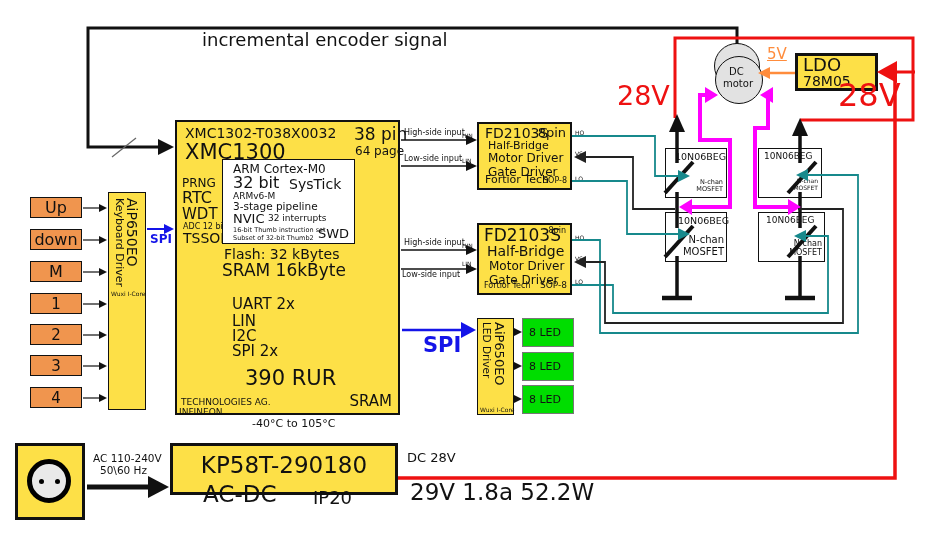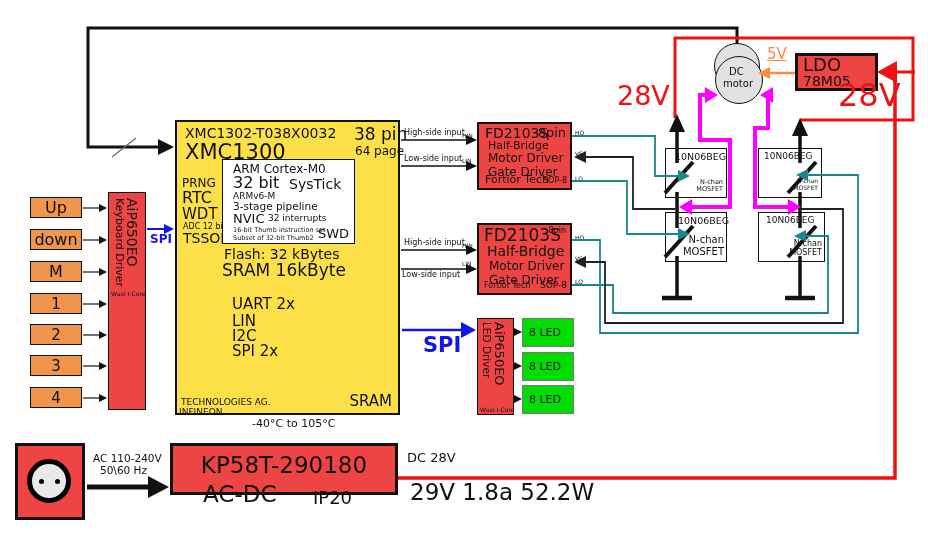--- a/index.html
+++ b/index.html
@@ -1,37 +1,38 @@
 <!DOCTYPE html>
 <html><head>
 <meta charset="utf-8">
 <style>
   html,body{margin:0;padding:0;background:#fff;}
   #stage{position:relative;width:928px;height:536px;background:#fff;overflow:hidden;
          font-family:"DejaVu Sans","Liberation Sans",sans-serif;color:#111;}
-  .box{position:absolute;box-sizing:border-box;background:#ef4444;border:2px solid #111;}
+  .box{position:absolute;box-sizing:border-box;background:#fde047;border:2px solid #111;}
   .wbox{position:absolute;box-sizing:border-box;background:#fff;border:1.6px solid #111;}
   .t{position:absolute;white-space:nowrap;line-height:1.05;color:#111;}
   .vt{writing-mode:vertical-rl;}
   .btn{position:absolute;box-sizing:border-box;background:#f0954e;border:1.6px solid #111;
        display:flex;align-items:center;justify-content:center;}
   .led{position:absolute;box-sizing:border-box;background:#00dd00;border:1px solid #777;
        display:flex;align-items:center;font-size:11px;padding-left:6px;}
   .red{color:#ee1111;}
   .blue{color:#1414e8;font-weight:bold;}
   .orange{color:#ff8c3c;}
   svg.wires{position:absolute;left:0;top:0;z-index:5;pointer-events:none;}
   .lay{position:absolute;z-index:2;}
   .circ{position:absolute;box-sizing:border-box;border-radius:50%;background:#e2e2e2;border:1.5px solid #111;}
 </style>
 </head>
 <body>
 
 <div id="stage">
 
+  <div class="t lay" style="left:202px;top:31px;font-size:18px;">incremental encoder signal</div>
 
   <div class="box lay" style="left:175px;top:120px;width:225px;height:295px;background:#fde047;">
     <div class="t" style="left:8px;top:4px;font-size:14px;">XMC1302-T038X0032</div>
     <div class="t" style="left:8px;top:19px;font-size:21px;">XMC1300</div>
     <div class="t" style="left:177px;top:4px;font-size:17px;">38 pin</div>
     <div class="t" style="left:178px;top:23px;font-size:12px;">64 page</div>
 
     <div class="t" style="left:5px;top:55px;font-size:12px;">PRNG</div>
     <div class="t" style="left:5px;top:68px;font-size:16px;">RTC</div>
     <div class="t" style="left:5px;top:85px;font-size:15px;">WDT</div>
@@ -52,20 +53,21 @@
     </div>
 
     <div class="t" style="left:47px;top:125px;font-size:14px;">Flash: 32 kBytes</div>
     <div class="t" style="left:45px;top:140px;font-size:17px;">SRAM 16kByte</div>
 
     <div class="t" style="left:55px;top:175px;font-size:15px;">UART 2x</div>
     <div class="t" style="left:55px;top:192px;font-size:15px;">LIN</div>
     <div class="t" style="left:55px;top:207px;font-size:15px;">I2C</div>
     <div class="t" style="left:55px;top:222px;font-size:15px;">SPI 2x</div>
 
+    <div class="t" style="left:68px;top:245px;font-size:21px;">390 RUR</div>
     <div class="t" style="left:2px;top:266px;font-size:9px;margin-top:20px;">INFINEON</div>
     <div class="t" style="left:4px;top:276px;font-size:9px;">TECHNOLOGIES AG.</div>
     <div class="t" style="right:6px;bottom:3px;font-size:15px;">SRAM</div>
   </div>
   <div class="t lay" style="left:252px;top:418px;font-size:11px;">-40°C to 105°C</div>
 
   <div class="btn lay" style="left:30px;top:197px;width:52px;height:21px;font-size:16px;">Up</div>
   <div class="btn lay" style="left:30px;top:229px;width:52px;height:21px;font-size:16px;">down</div>
   <div class="btn lay" style="left:30px;top:261px;width:52px;height:21px;font-size:16px;">M</div>
   <div class="btn lay" style="left:30px;top:293px;width:52px;height:21px;font-size:15px;">1</div>

